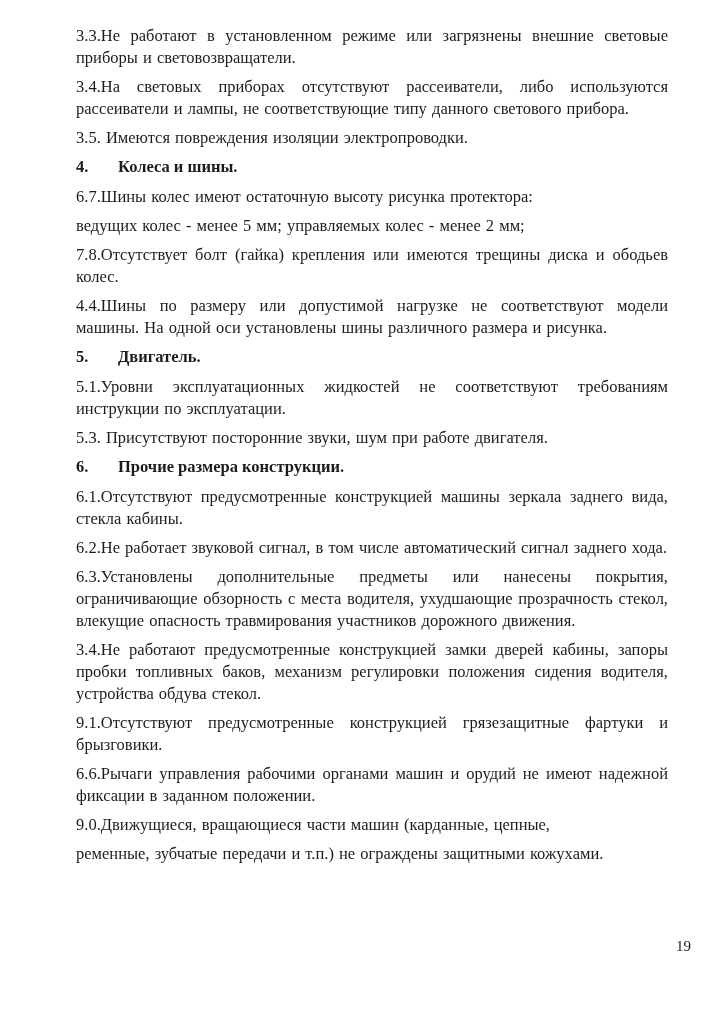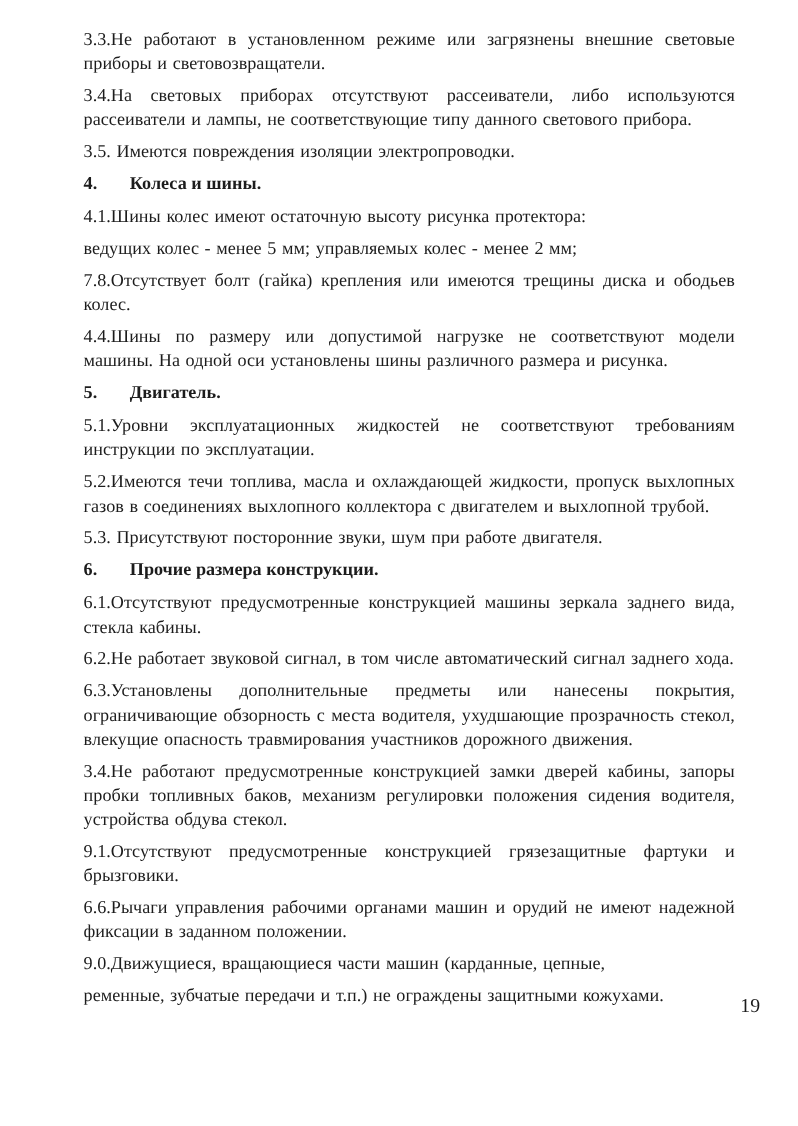--- a/index.html
+++ b/index.html
@@ -34,46 +34,45 @@
     line-height: 22px;
     font-weight: bold;
     text-align: left;
   }
   .heading .hnum {
     display: inline-block;
     width: 42px;
   }
   .page-number {
     position: absolute;
-    top: 904px;
+    top: 936px;
     right: 34px;
-    font-size: 18px;
+    font-size: 15px;
     line-height: 20px;
   }
 </style>
 </head>
 <body>
 
 <div class="page">
 
   <p class="para">3.3.Не работают в установленном режиме или загрязнены внешние световые приборы и световозвращатели.</p>
   <p class="para">3.4.На световых приборах отсутствуют рассеиватели, либо используются рассеиватели и лампы, не соответствующие типу данного светового прибора.</p>
   <p class="para">3.5. Имеются повреждения изоляции электропроводки.</p>
 
   <p class="heading"><span class="hnum">4.</span><span class="hlabel">Колеса и шины.</span></p>
 
-  <p class="para">4.1.Шины колес имеют остаточную высоту рисунка протектора:</p>
+  <p class="para">6.7.Шины колес имеют остаточную высоту рисунка протектора:</p>
   <p class="para">ведущих колес - менее 5 мм; управляемых колес - менее 2 мм;</p>
   <p class="para">7.8.Отсутствует болт (гайка) крепления или имеются трещины диска и ободьев колес.</p>
   <p class="para">4.4.Шины по размеру или допустимой нагрузке не соответствуют модели машины. На одной оси установлены шины различного размера и рисунка.</p>
 
   <p class="heading"><span class="hnum">5.</span><span class="hlabel">Двигатель.</span></p>
 
   <p class="para">5.1.Уровни эксплуатационных жидкостей не соответствуют требованиям инструкции по эксплуатации.</p>
-  <p class="para">5.2.Имеются течи топлива, масла и охлаждающей жидкости, пропуск выхлопных газов в соединениях выхлопного коллектора с двигателем и выхлопной трубой.</p>
   <p class="para">5.3. Присутствуют посторонние звуки, шум при работе двигателя.</p>
 
   <p class="heading"><span class="hnum">6.</span><span class="hlabel">Прочие размера конструкции.</span></p>
 
   <p class="para">6.1.Отсутствуют предусмотренные конструкцией машины зеркала заднего вида, стекла кабины.</p>
   <p class="para">6.2.Не работает звуковой сигнал, в том числе автоматический сигнал заднего хода.</p>
   <p class="para">6.3.Установлены дополнительные предметы или нанесены покрытия, ограничивающие обзорность с места водителя, ухудшающие прозрачность стекол, влекущие опасность травмирования участников дорожного движения.</p>
   <p class="para">3.4.Не работают предусмотренные конструкцией замки дверей кабины, запоры пробки топливных баков, механизм регулировки положения сидения водителя, устройства обдува стекол.</p>
   <p class="para">9.1.Отсутствуют предусмотренные конструкцией грязезащитные фартуки и брызговики.</p>
   <p class="para">6.6.Рычаги управления рабочими органами машин и орудий не имеют надежной фиксации в заданном положении.</p>

